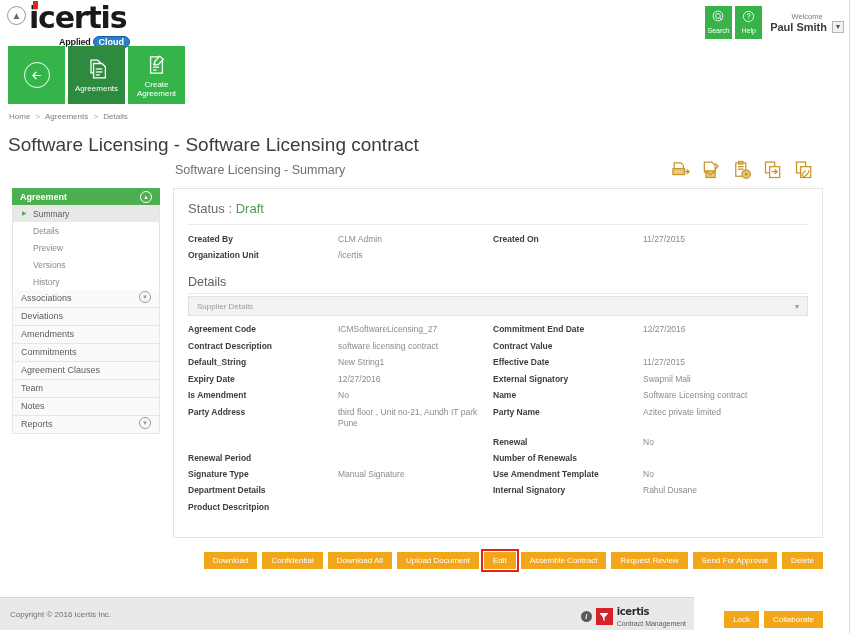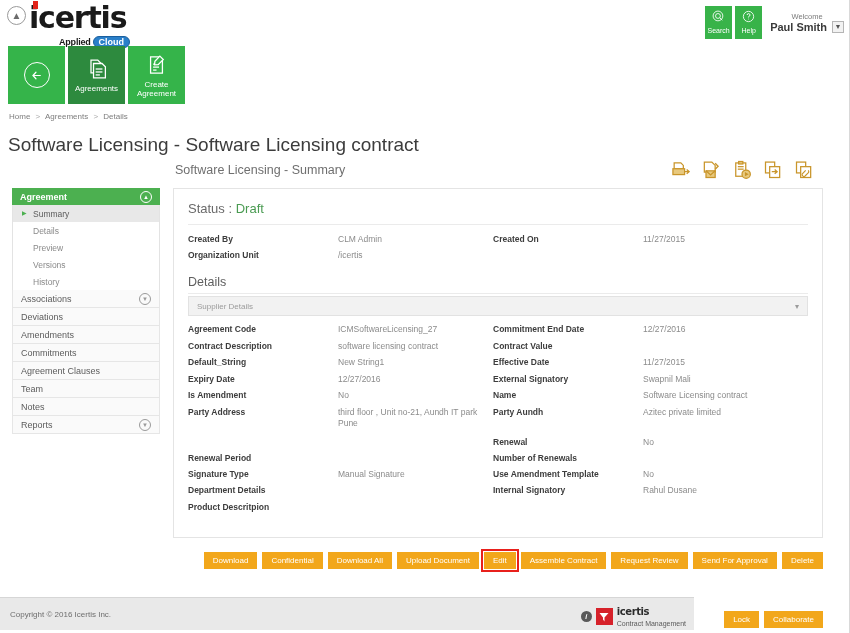--- a/index.html
+++ b/index.html
@@ -109,21 +109,21 @@
     position:relative; cursor:pointer; height:17px;
   }
   .sb-sub-item.sel { background:#e8e8e8; color:#5c5c5c; }
   .sb-sub-item.sel::before {
     content:"\25B6"; position:absolute; left:9px; top:4px;
     font-size:6px; color:#4cb050;
   }
   .sb-item {
     background:#fafafa; border:1px solid #e6e6e6; border-top:none;
     font-size:9px; color:#5c5c5c; padding:4px 8px; height:18px;
-    display:flex; align-items:center; justify-content:space-between; cursor:pointer;
+    display:flex; align-items:flex-end; justify-content:space-between; cursor:pointer;
   }
   .chev {
     width:12px; height:12px; border:1px solid currentColor; border-radius:50%;
     font-size:6px; line-height:10px; text-align:center; flex:none;
   }
   .chev-g { color:#fff; }
   .chev-d { color:#9a9a9a; }
 
   
   .panel {
@@ -431,21 +431,21 @@
       </div>
       <div class="grow">
         <span class="kv-k c1">Is Amendment</span>
         <span class="kv-v c2">No</span>
         <span class="kv-k c3">Name</span>
         <span class="kv-v c4">Software Licensing contract</span>
       </div>
       <div class="grow">
         <span class="kv-k c1">Party Address</span>
         <span class="kv-v c2">third floor , Unit no-21, Aundh IT park Pune</span>
-        <span class="kv-k c3">Party Aundh</span>
+        <span class="kv-k c3">Party Name</span>
         <span class="kv-v c4">Azitec private limited</span>
       </div>
       <div class="grow" style="margin-top:8px;">
         <span class="kv-k c1"></span>
         <span class="kv-v c2"></span>
         <span class="kv-k c3">Renewal</span>
         <span class="kv-v c4">No</span>
       </div>
       <div class="grow">
         <span class="kv-k c1">Renewal Period</span>

